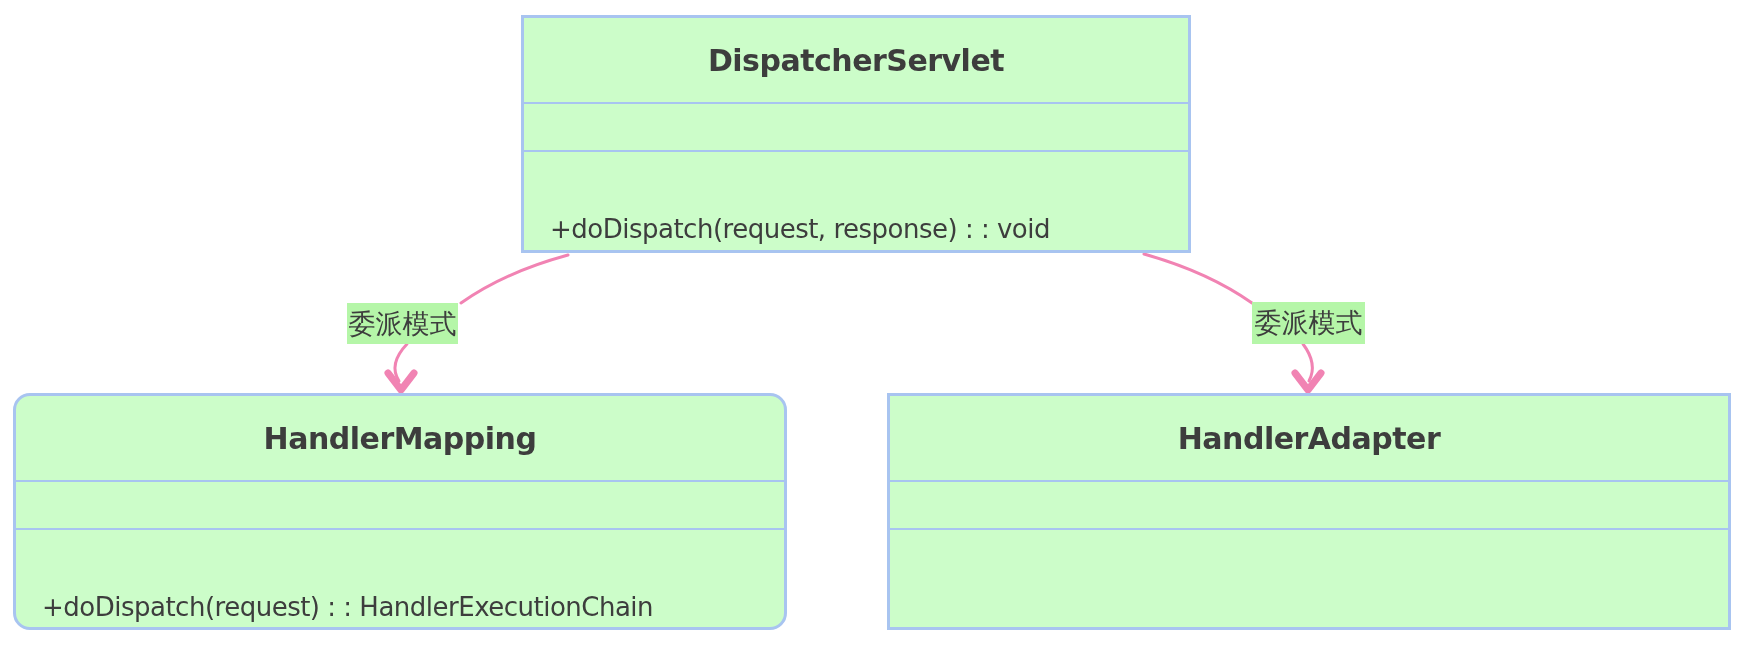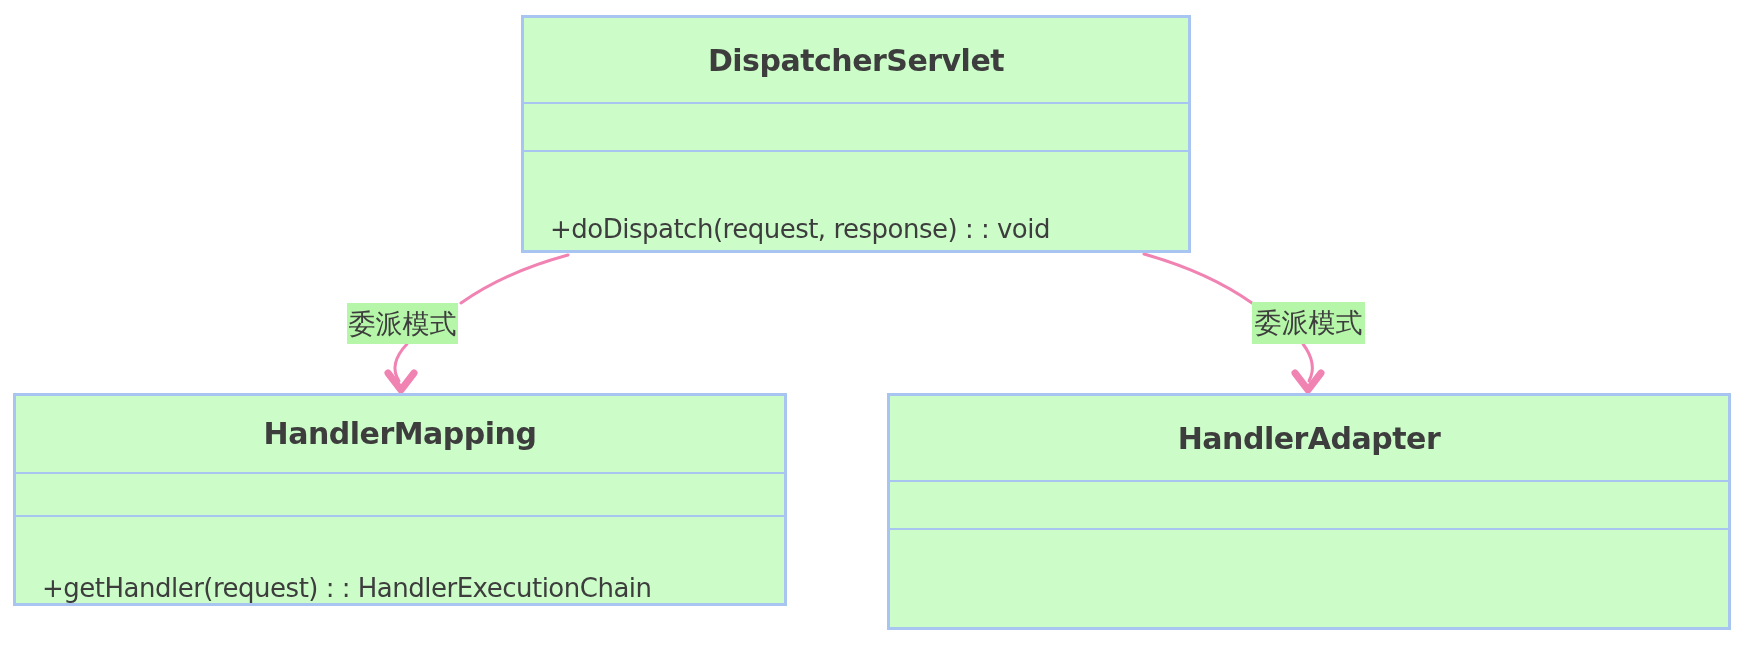--- a/index.html
+++ b/index.html
@@ -102,24 +102,24 @@
       <path class="arrow-head" d="M 1295,373 L 1308,390 L 1321,373"></path>
     </g>
   </svg>
 
   <div class="uml-class" style="left:521px; top:15px; width:670px; height:238px;">
     <div class="uml-title">DispatcherServlet</div>
     <div class="uml-attrs"></div>
     <div class="uml-methods">+doDispatch(request, response) : : void</div>
   </div>
 
-  <div class="uml-class" style="left:13px; top:393px; width:774px; height:213px;">
+  <div class="uml-class" style="left:13px; top:393px; width:774px; height:237px;border-radius:17px;">
     <div class="uml-title">HandlerMapping</div>
     <div class="uml-attrs"></div>
-    <div class="uml-methods">+getHandler(request) : : HandlerExecutionChain</div>
+    <div class="uml-methods">+doDispatch(request) : : HandlerExecutionChain</div>
   </div>
 
   <div class="uml-class" style="left:887px; top:393px; width:844px; height:237px;">
     <div class="uml-title">HandlerAdapter</div>
     <div class="uml-attrs"></div>
   </div>
 
   <div class="edge-label" style="left:347px; top:303px; width:111px; height:41px;">委派模式</div>
 
   <div class="edge-label" style="left:1252px; top:302px; width:113px; height:42px;">委派模式</div>

